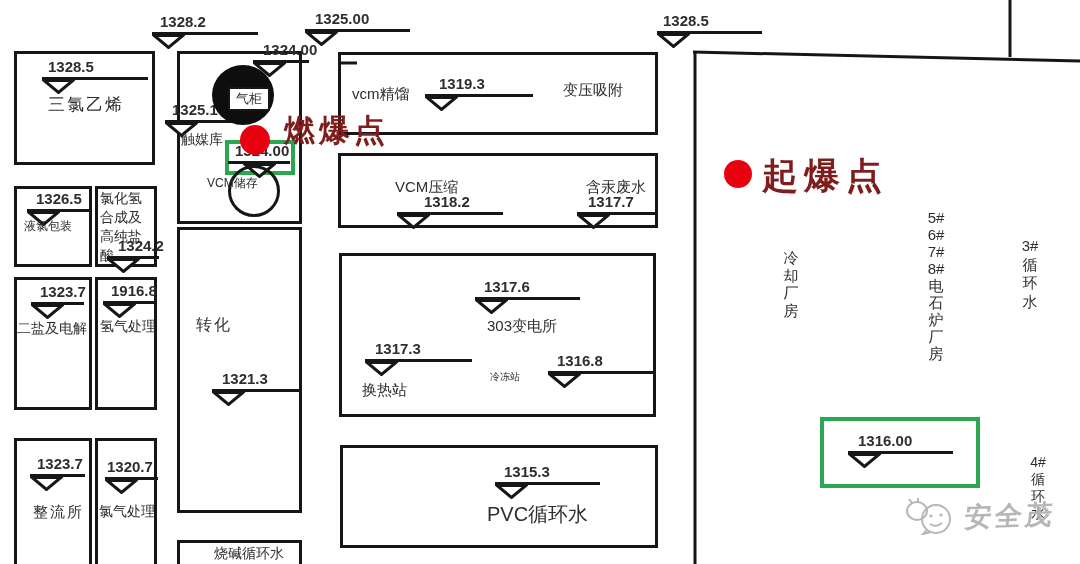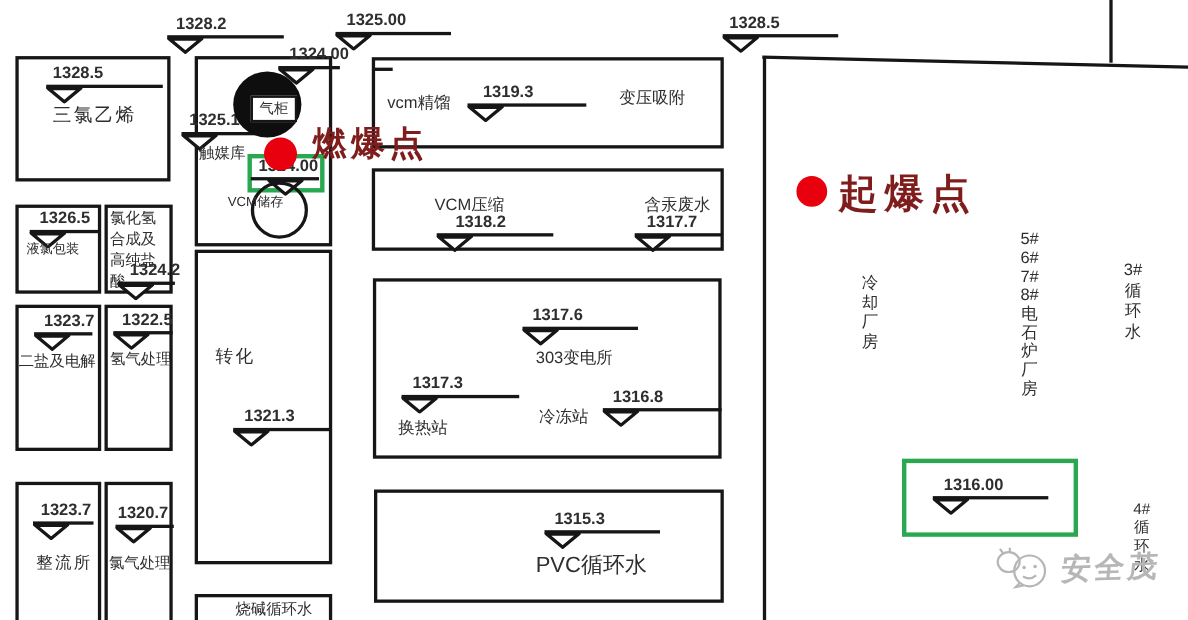--- a/index.html
+++ b/index.html
@@ -121,21 +121,21 @@
   <div class="emk" style="left:31px;top:283px;width:53px;">
     <div class="ev" style="margin-left:9px">1323.7</div>
     <div class="eline"></div>
     <svg class="tri" width="33" height="15" viewBox="0 0 33 15">
         <path d="M2 1.5 L31 1.5 L16.5 13.5 Z"></path>
       </svg>
   </div>
   <div class="lbl" style="left:17px;top:320px;font-size:14px;">二盐及电解</div>
 
   <div class="emk" style="left:103px;top:282px;width:54px;">
-    <div class="ev" style="margin-left:8px">1322.5</div>
+    <div class="ev" style="margin-left:8px">1916.8</div>
     <div class="eline"></div>
     <svg class="tri" width="33" height="15" viewBox="0 0 33 15">
         <path d="M2 1.5 L31 1.5 L16.5 13.5 Z"></path>
       </svg>
   </div>
   <div class="lbl" style="left:100px;top:318px;font-size:14px;">氢气处理</div>
 
   <div class="emk" style="left:30px;top:455px;width:55px;">
     <div class="ev" style="margin-left:7px">1323.7</div>
     <div class="eline"></div>
@@ -193,21 +193,21 @@
     <div class="ev" style="margin-left:14px">1319.3</div>
     <div class="eline"></div>
     <svg class="tri" width="33" height="15" viewBox="0 0 33 15">
         <path d="M2 1.5 L31 1.5 L16.5 13.5 Z"></path>
       </svg>
   </div>
   <div class="lbl" style="left:563px;top:81px;font-size:15px;">变压吸附</div>
 
   <div class="lbl" style="left:395px;top:178px;font-size:15px;">VCM压缩</div>
   <div class="emk" style="left:397px;top:193px;width:106px;">
-    <div class="ev" style="margin-left:17px">1318.2</div>
+    <div class="ev" style="margin-left:27px">1318.2</div>
     <div class="eline"></div>
     <svg class="tri" width="33" height="15" viewBox="0 0 33 15">
         <path d="M2 1.5 L31 1.5 L16.5 13.5 Z"></path>
       </svg>
   </div>
 
   <div class="lbl" style="left:586px;top:178px;font-size:15px;">含汞废水</div>
   <div class="emk" style="left:577px;top:193px;width:80px;">
     <div class="ev" style="margin-left:11px">1317.7</div>
     <div class="eline"></div>
@@ -227,21 +227,21 @@
 
   <div class="emk" style="left:365px;top:340px;width:107px;">
     <div class="ev" style="margin-left:10px">1317.3</div>
     <div class="eline"></div>
     <svg class="tri" width="33" height="15" viewBox="0 0 33 15">
         <path d="M2 1.5 L31 1.5 L16.5 13.5 Z"></path>
       </svg>
   </div>
   <div class="lbl" style="left:362px;top:381px;font-size:15px;">换热站</div>
 
-  <div class="lbl" style="left:490px;top:371px;font-size:15px;">冷冻站</div>
+  <div class="lbl" style="left:490px;top:371px;font-size:10px;">冷冻站</div>
   <div class="emk" style="left:548px;top:352px;width:108px;">
     <div class="ev" style="margin-left:9px">1316.8</div>
     <div class="eline"></div>
     <svg class="tri" width="33" height="15" viewBox="0 0 33 15">
         <path d="M2 1.5 L31 1.5 L16.5 13.5 Z"></path>
       </svg>
   </div>
 
   <div class="emk" style="left:495px;top:463px;width:105px;">
     <div class="ev" style="margin-left:9px">1315.3</div>

